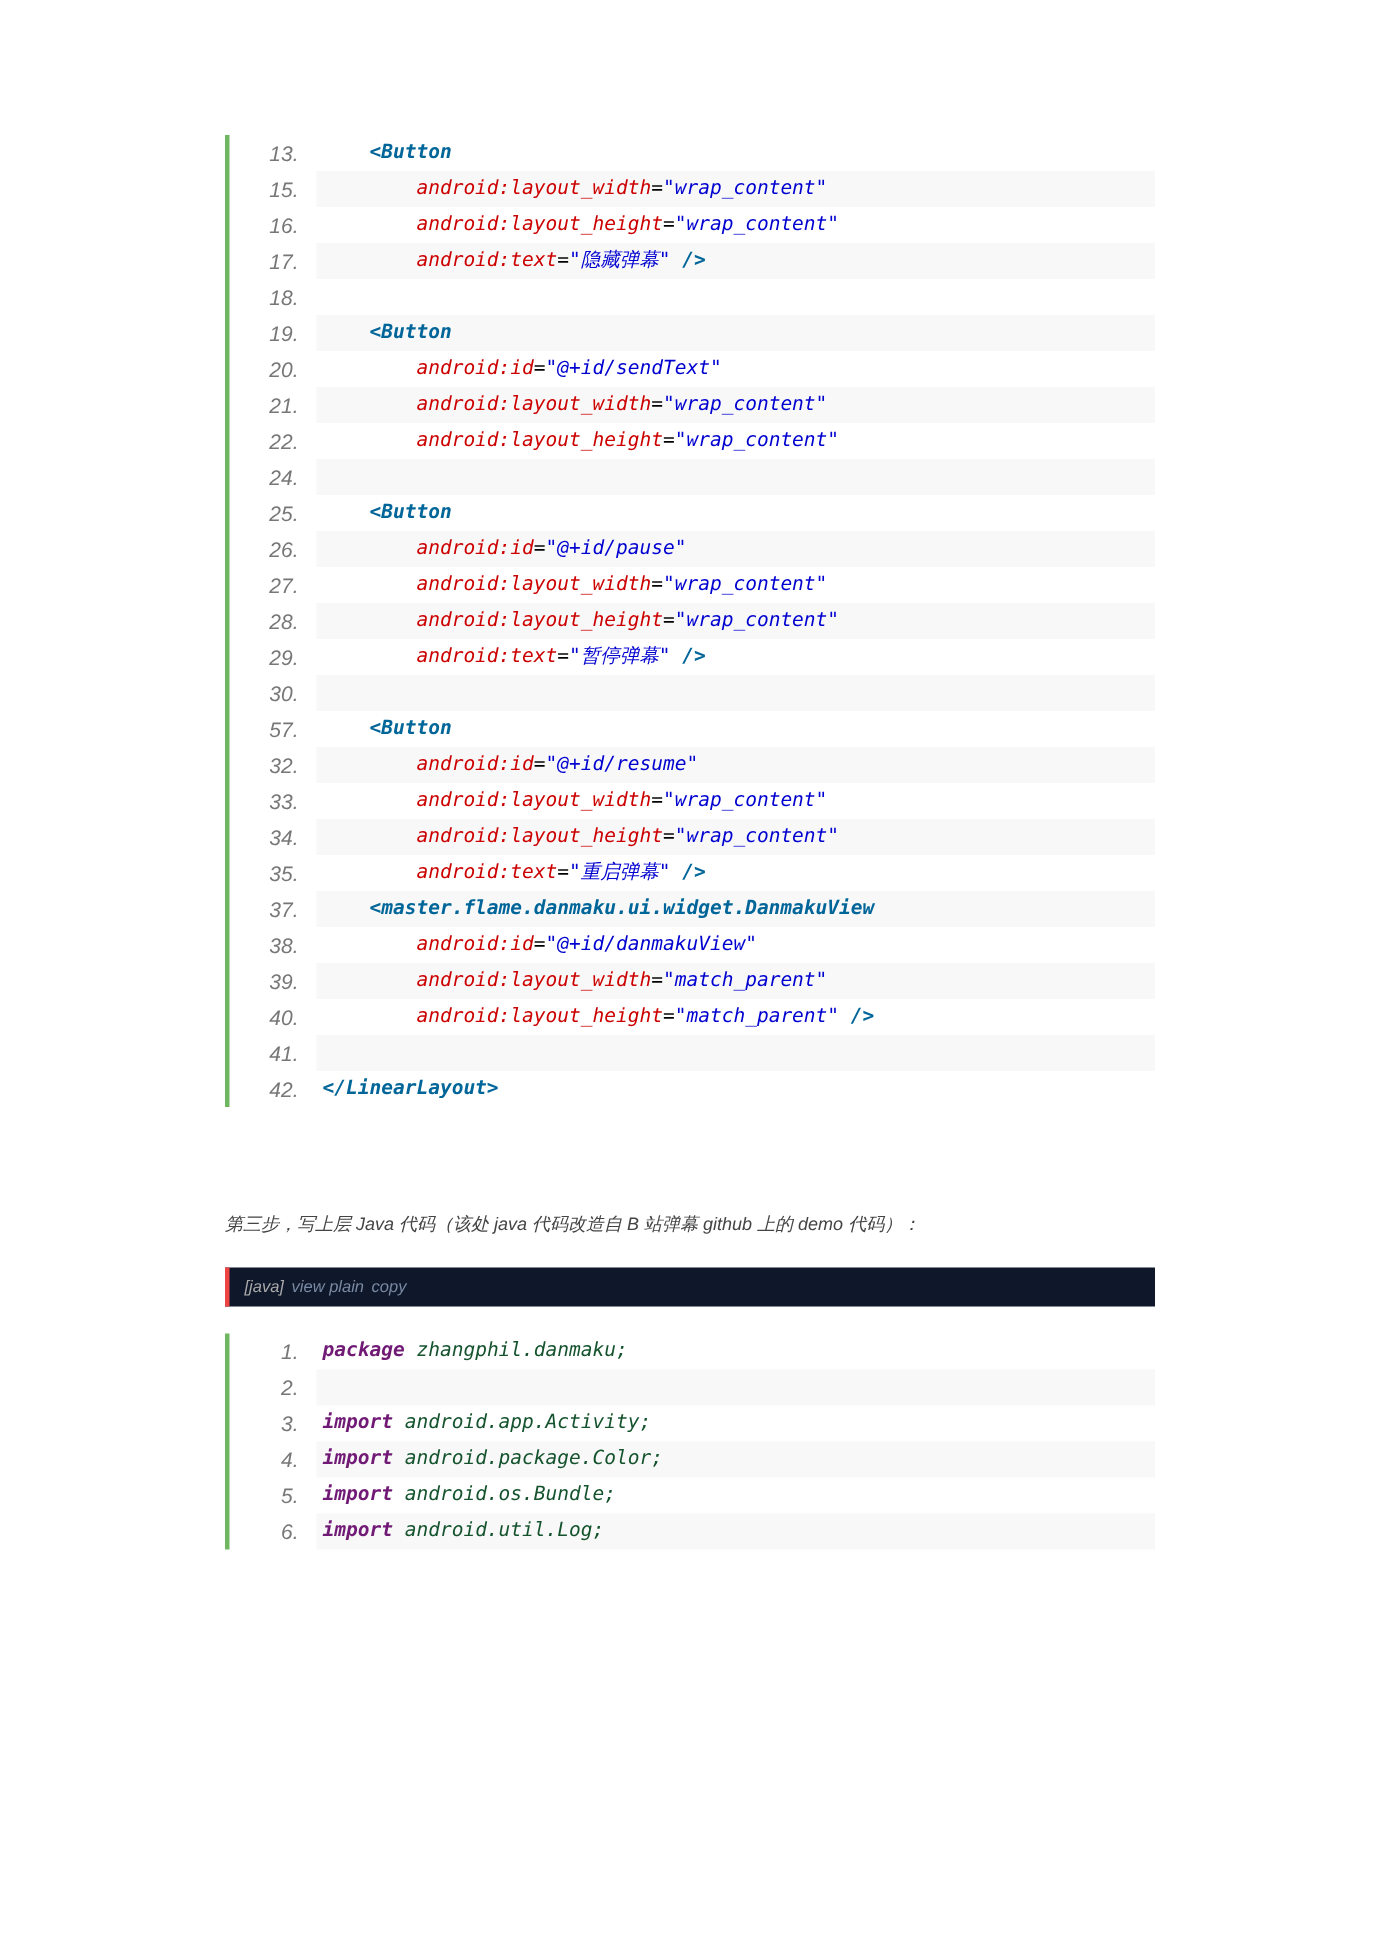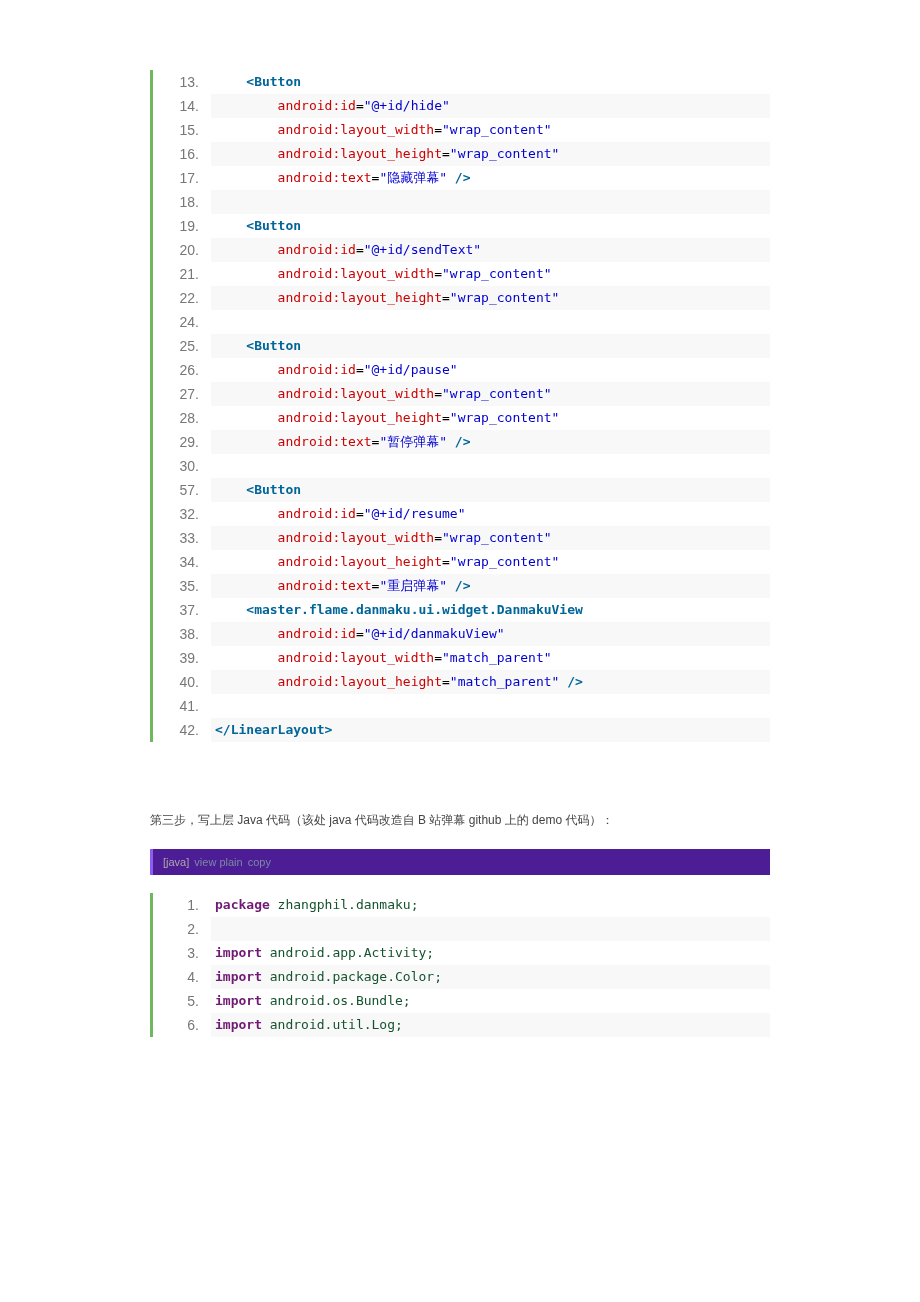--- a/index.html
+++ b/index.html
@@ -3,21 +3,22 @@
 <meta charset="utf-8">
 <style>
   body {
     margin: 0;
     padding: 0;
     background: #fff;
     font-family: Arial, "Microsoft YaHei", sans-serif;
     width: 920px;
   }
   .page {
-    padding: 70px 150px 60px 150px;
+    padding: 90px 150px 60px 150px;
+    font-style: italic;
   }
   .codebox {
     border-left: 3px solid #70b761;
     padding: 0;
     margin-bottom: 40px;
   }
   .codebox ol {
     margin: 0;
     padding: 0;
     list-style: none;
@@ -55,43 +56,39 @@
   .val   { color: #0000d0; }
   .kw    { color: #701a75; font-weight: bold; text-align: right; }
   .pkg   { color: #14532d; }
   .paragraph {
     font-family: "Microsoft YaHei", Arial, sans-serif;
     font-size: 12px;
     color: #444;
     margin: 70px 0 20px 0;
   }
   .meta {
-    border-left: 3px solid #8b5cf6;
+    border-left: 3px solid #ef4444;
     padding: 7px 10px;
-    background: #4c1d95;
+    background: #0f172a;
     margin-bottom: 18px;
     font-size: 11px;
     color: #aaa;
   }
   .meta a { color: #7a8aa3; text-decoration: none; margin-left: 2px; }
 </style>
 </head>
 <body>
 
 <div class="page">
 
   <div class="codebox">
     <ol id="list1" style="--start:12">
         <li>
           <div class="lnum">13.</div>
           <div class="codecell"><span class="tag">    &lt;Button</span></div>
-        </li>
-        <li>
-          <div class="lnum">14.</div>
-          <div class="codecell"><span class="attr">        android:id</span><span class="eq">=</span><span class="val">"@+id/hide"</span></div>
         </li>
         <li>
           <div class="lnum">15.</div>
           <div class="codecell"><span class="attr">        android:layout_width</span><span class="eq">=</span><span class="val">"wrap_content"</span></div>
         </li>
         <li>
           <div class="lnum">16.</div>
           <div class="codecell"><span class="attr">        android:layout_height</span><span class="eq">=</span><span class="val">"wrap_content"</span></div>
         </li>
         <li>

